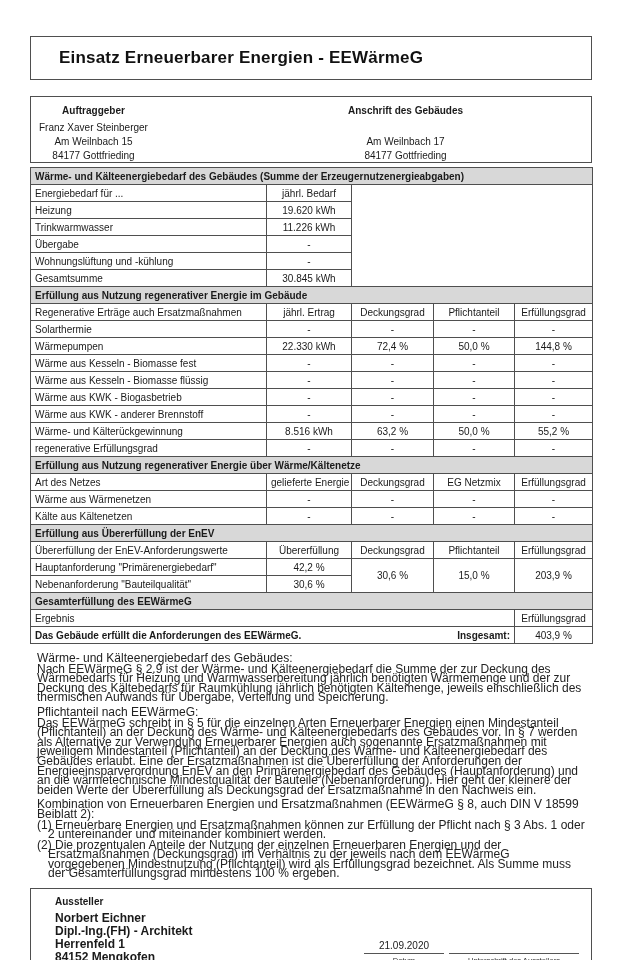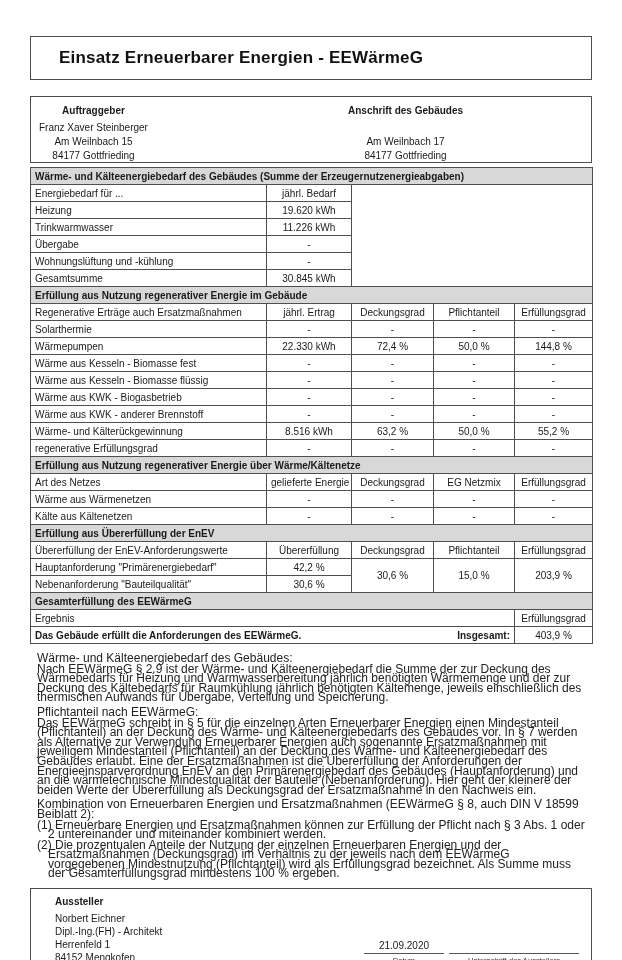--- a/index.html
+++ b/index.html
@@ -47,21 +47,21 @@
   .fn-block { margin-bottom:5px; }
   .fn-h { margin-bottom:1px; }
   .fn-item { padding-left:11px; text-indent:-11px; margin-bottom:1px; }
 
   
   .issuer-box {
     margin-top:9px; border:1px solid #4f4f4f; box-sizing:border-box;
     height:84px; position:relative; padding:7px 24px;
   }
   .issuer-label { font-size:10px; font-weight:bold; margin-bottom:5px; }
-  .issuer-line { font-size:10px; line-height:13px; }
+  .issuer-line { font-size:12px; line-height:13px;font-weight:bold; }
   .sig-area { position:absolute; bottom:6px; left:0; width:100%; }
   .date-block { position:absolute; bottom:0; left:333px; width:80px; text-align:center; }
   .sig-block  { position:absolute; bottom:0; left:418px; width:130px; text-align:center; }
   .date-value { font-size:10px; padding-bottom:2px; }
   .rule { border-bottom:1px solid #555; height:0; }
   .sig-space { height:13px; }
   .small-label { font-size:7.6px; color:#333; padding-top:2px; }
 </style>
 </head>
 <body>

